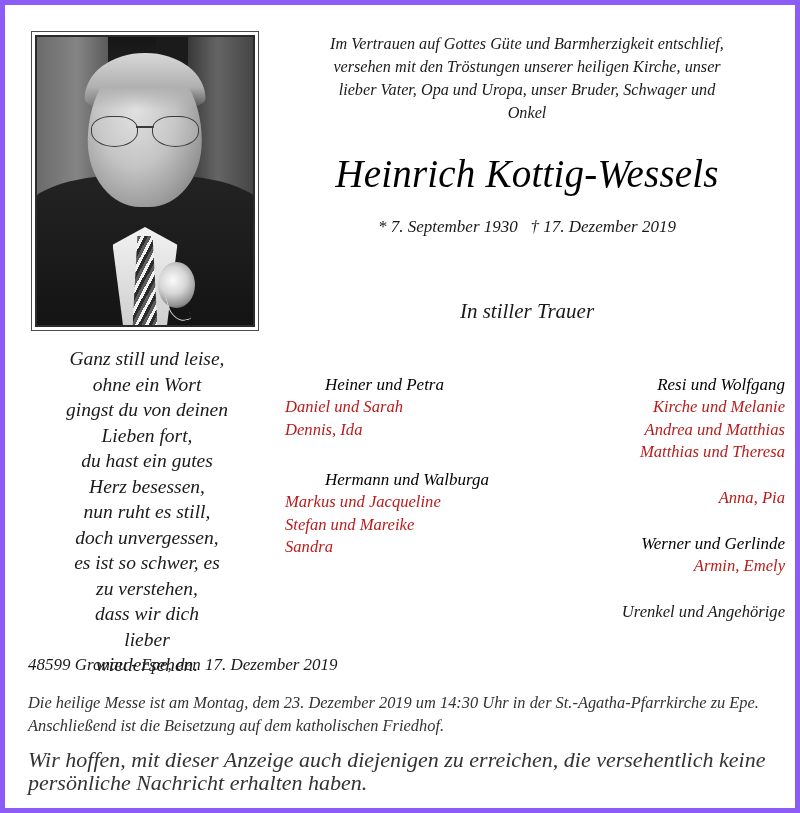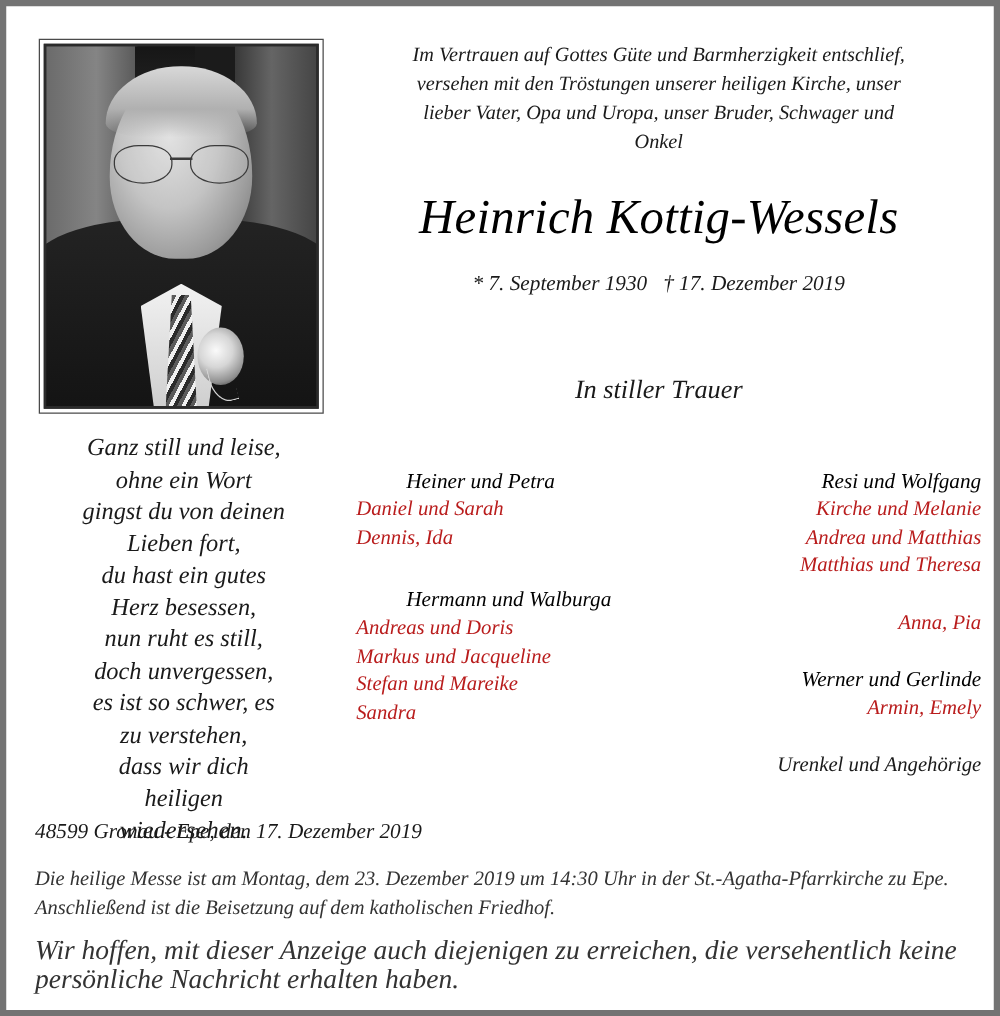--- a/index.html
+++ b/index.html
@@ -7,21 +7,21 @@
     margin: 0;
     padding: 0;
     background: #ffffff;
   }
   #page {
     position: relative;
     width: 800px;
     height: 813px;
     box-sizing: border-box;
     background: #ffffff;
-    border: 5px solid #737373;
+    border: 5px solid #8b5cf6;
     overflow: hidden;
     font-family: "Liberation Serif", "DejaVu Serif", serif;
     color: #111111;
   }
 
   
   #portrait-frame {
     position: absolute;
     left: 26px;
     top: 26px;
@@ -326,37 +326,36 @@
     <div class="pline">ohne ein Wort</div>
     <div class="pline">gingst du von deinen</div>
     <div class="pline">Lieben fort,</div>
     <div class="pline">du hast ein gutes</div>
     <div class="pline">Herz besessen,</div>
     <div class="pline">nun ruht es still,</div>
     <div class="pline">doch unvergessen,</div>
     <div class="pline">es ist so schwer, es</div>
     <div class="pline">zu verstehen,</div>
     <div class="pline">dass wir dich</div>
-    <div class="pline">heiligen</div>
+    <div class="pline">lieber</div>
     <div class="pline">wiedersehen.</div>
   </div>
 
   <div id="family">
 
     <div class="fam-col left">
 
       <div class="fam-group">
         <div class="fam-head">Heiner und Petra</div>
         <div class="fam-member">Daniel und Sarah</div>
         <div class="fam-member">Dennis, Ida</div>
       </div>
 
       <div class="fam-group">
         <div class="fam-head">Hermann und Walburga</div>
-        <div class="fam-member">Andreas und Doris</div>
         <div class="fam-member">Markus und Jacqueline</div>
         <div class="fam-member">Stefan und Mareike</div>
         <div class="fam-member">Sandra</div>
       </div>
 
     </div>
 
     <div class="fam-col right">
 
       <div class="fam-group">

